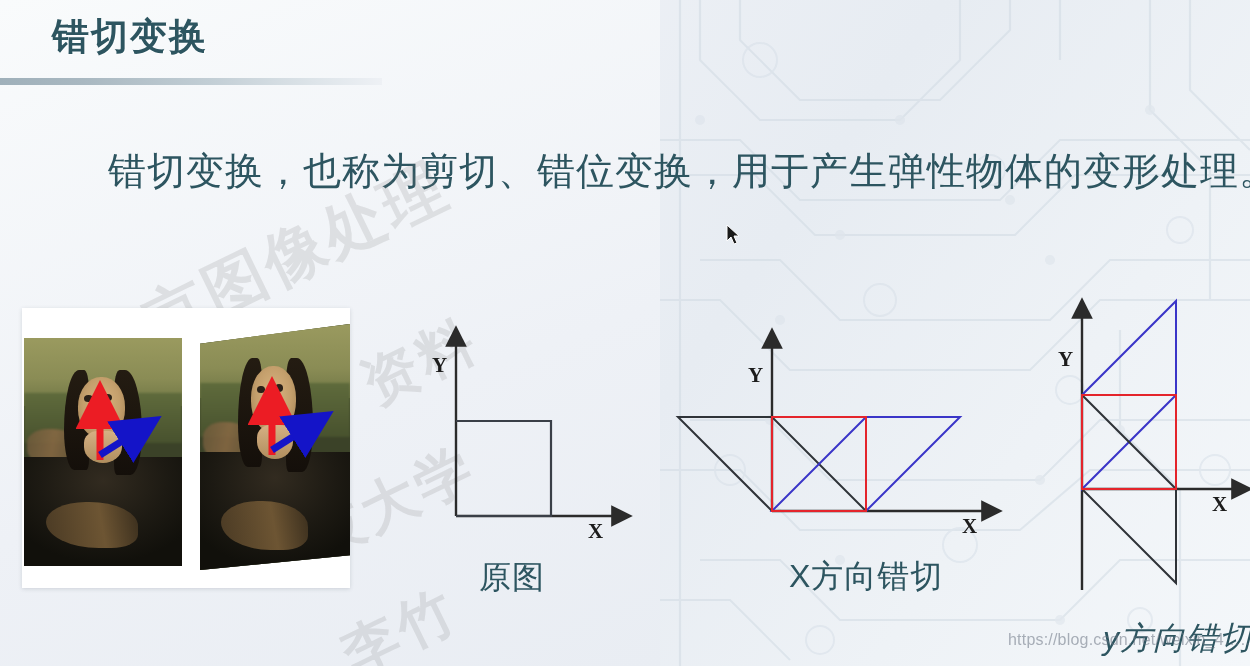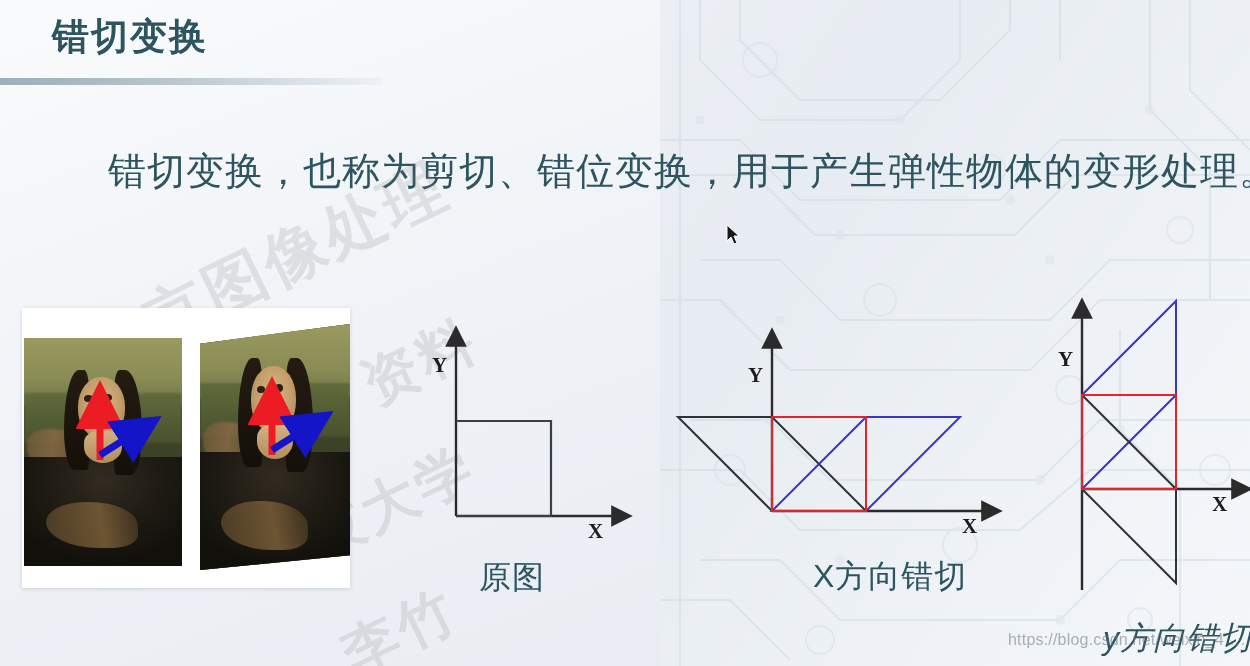--- a/index.html
+++ b/index.html
@@ -96,21 +96,21 @@
        border-radius:45% 55% 30% 60%;filter:blur(.6px);}
   .eye{position:absolute;width:5.5%;height:3.2%;background:#2a2018;border-radius:50%;}
   .eye-l{left:38%;top:25%;}
   .eye-r{left:50%;top:24.4%;}
   .mona-card svg.arrows{position:absolute;left:0;top:0;width:328px;height:280px;pointer-events:none;}
   
   .cap{
     position:absolute;font-size:32px;color:#2d5560;letter-spacing:1px;white-space:nowrap;
   }
   .cap-1{left:479px;top:556px;}
-  .cap-2{left:789px;top:555px;margin-left:24px;}
+  .cap-2{left:789px;top:555px;}
   .cap-3{left:1103px;top:617px;font-style:italic;}
   
   svg.diagram{position:absolute;overflow:visible;}
   .axis{stroke:#2b2b2b;stroke-width:2.4;fill:none;}
   .sq{stroke:#3a3f47;stroke-width:2.2;fill:none;}
   .red{stroke:#e4242b;stroke-width:2;fill:none;}
   .blue{stroke:#3a35c8;stroke-width:2;fill:none;}
   .blk{stroke:#2f3338;stroke-width:2;fill:none;}
   .axlabel{font-family:"Liberation Serif","DejaVu Serif",serif;font-size:21px;fill:#1c1c1c;font-weight:bold;}
   

